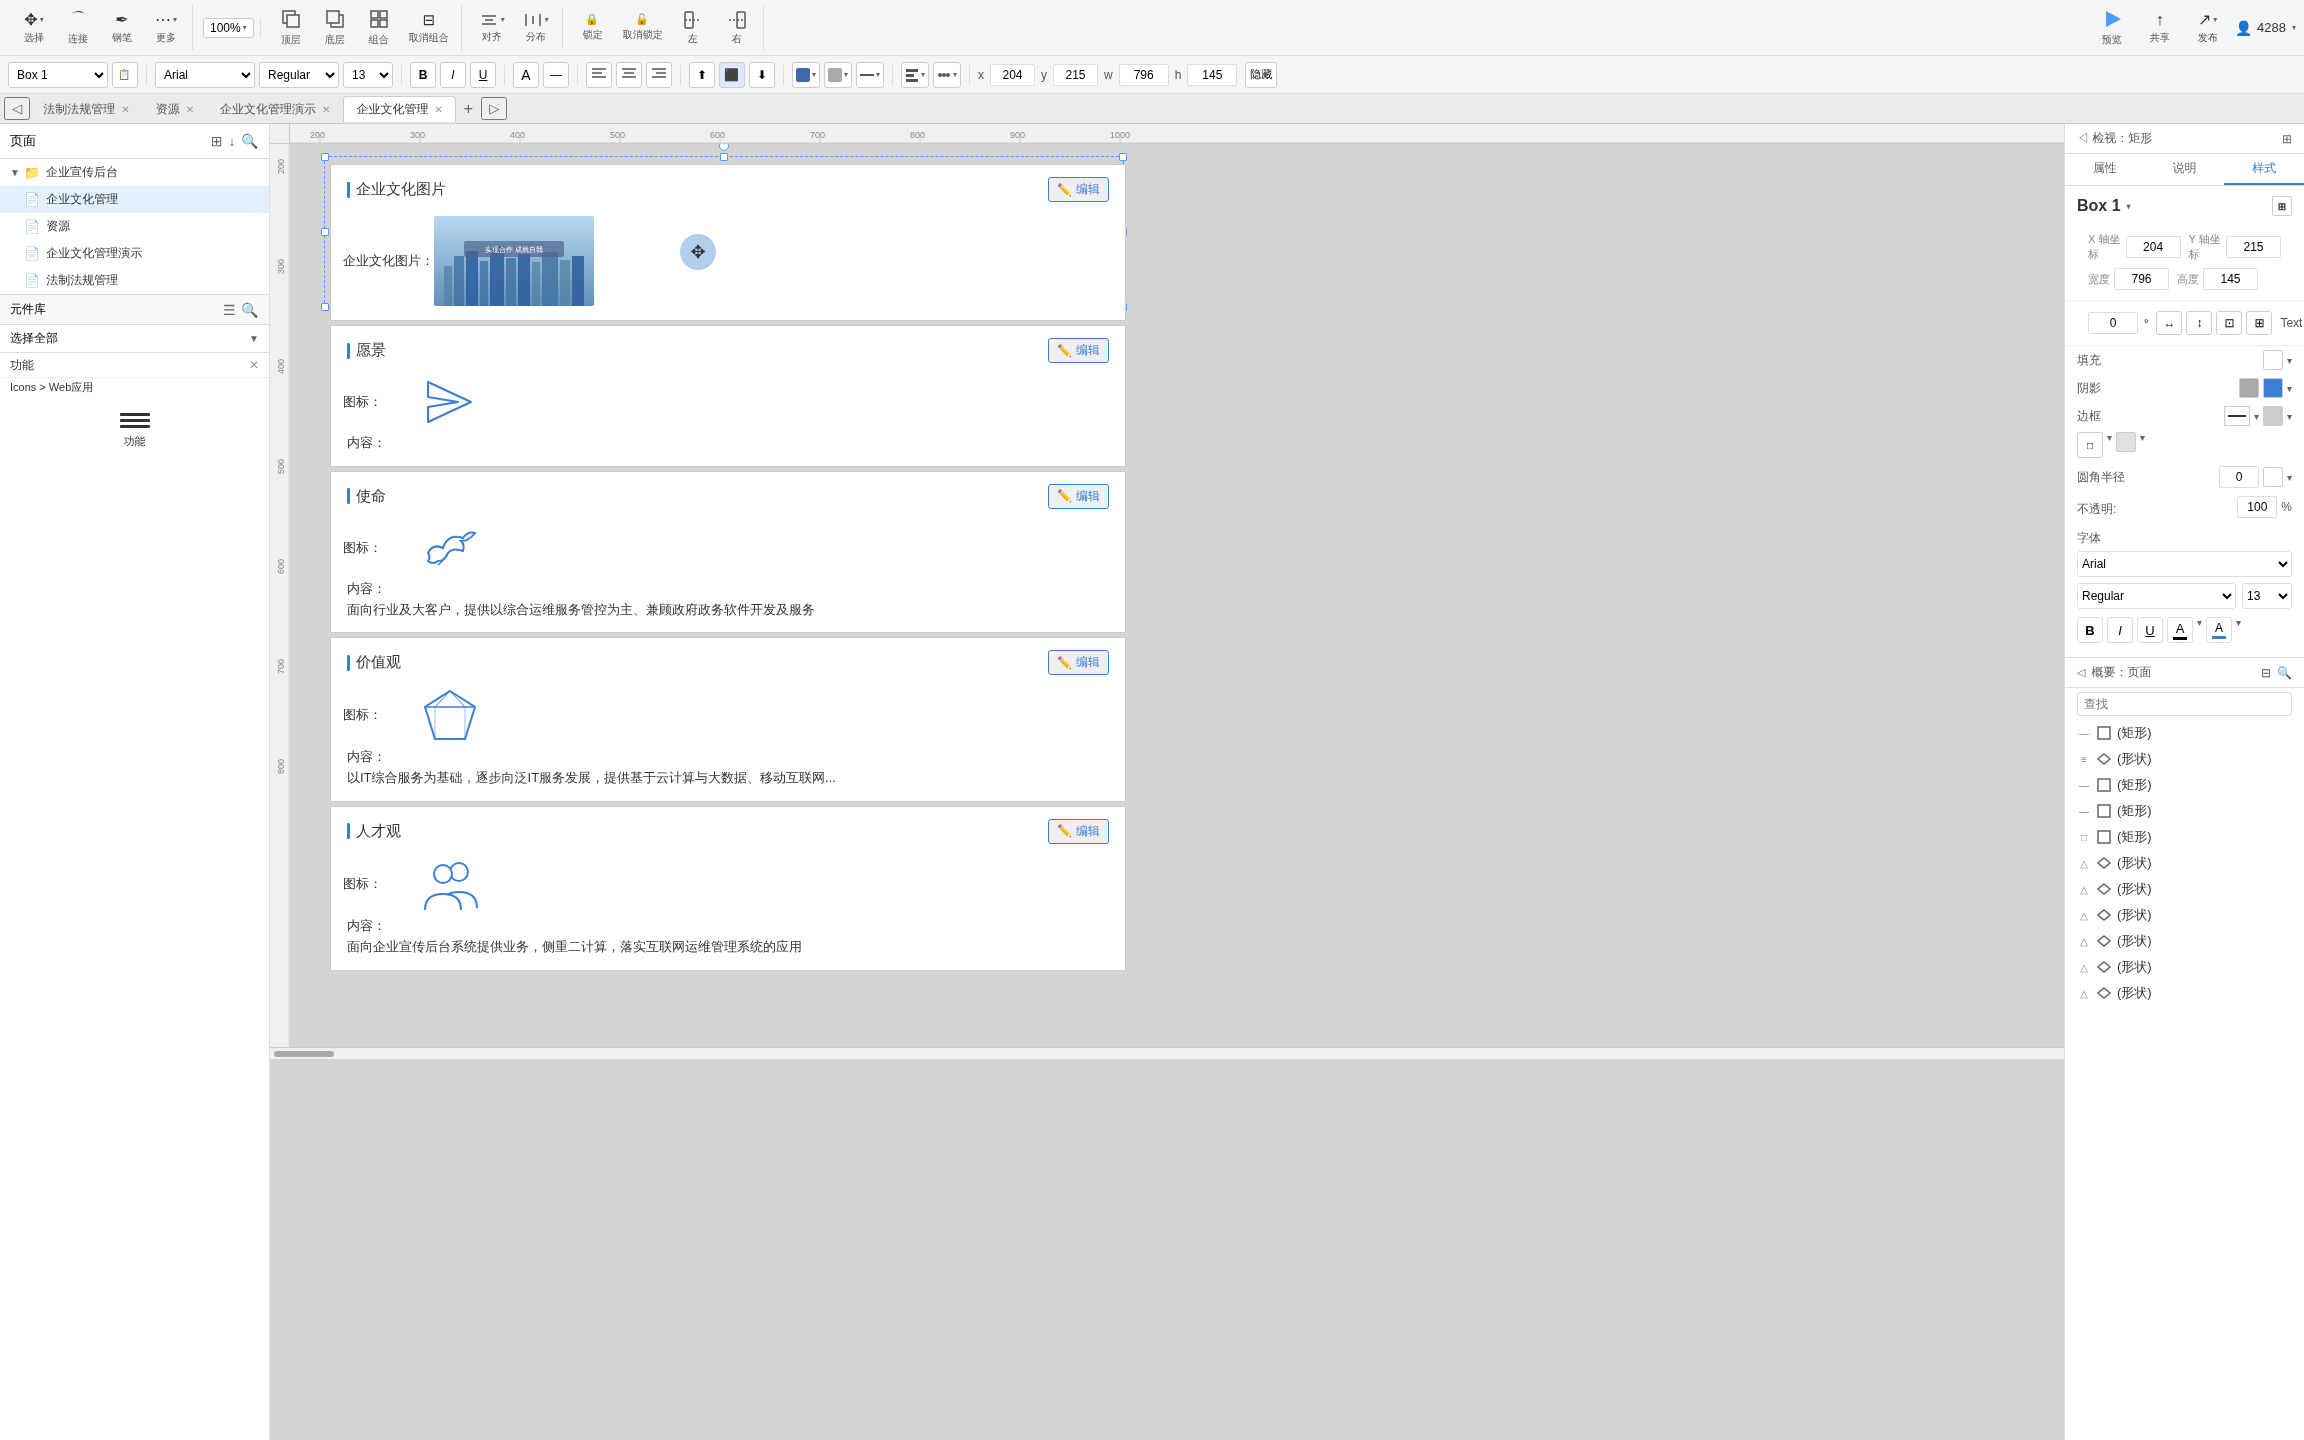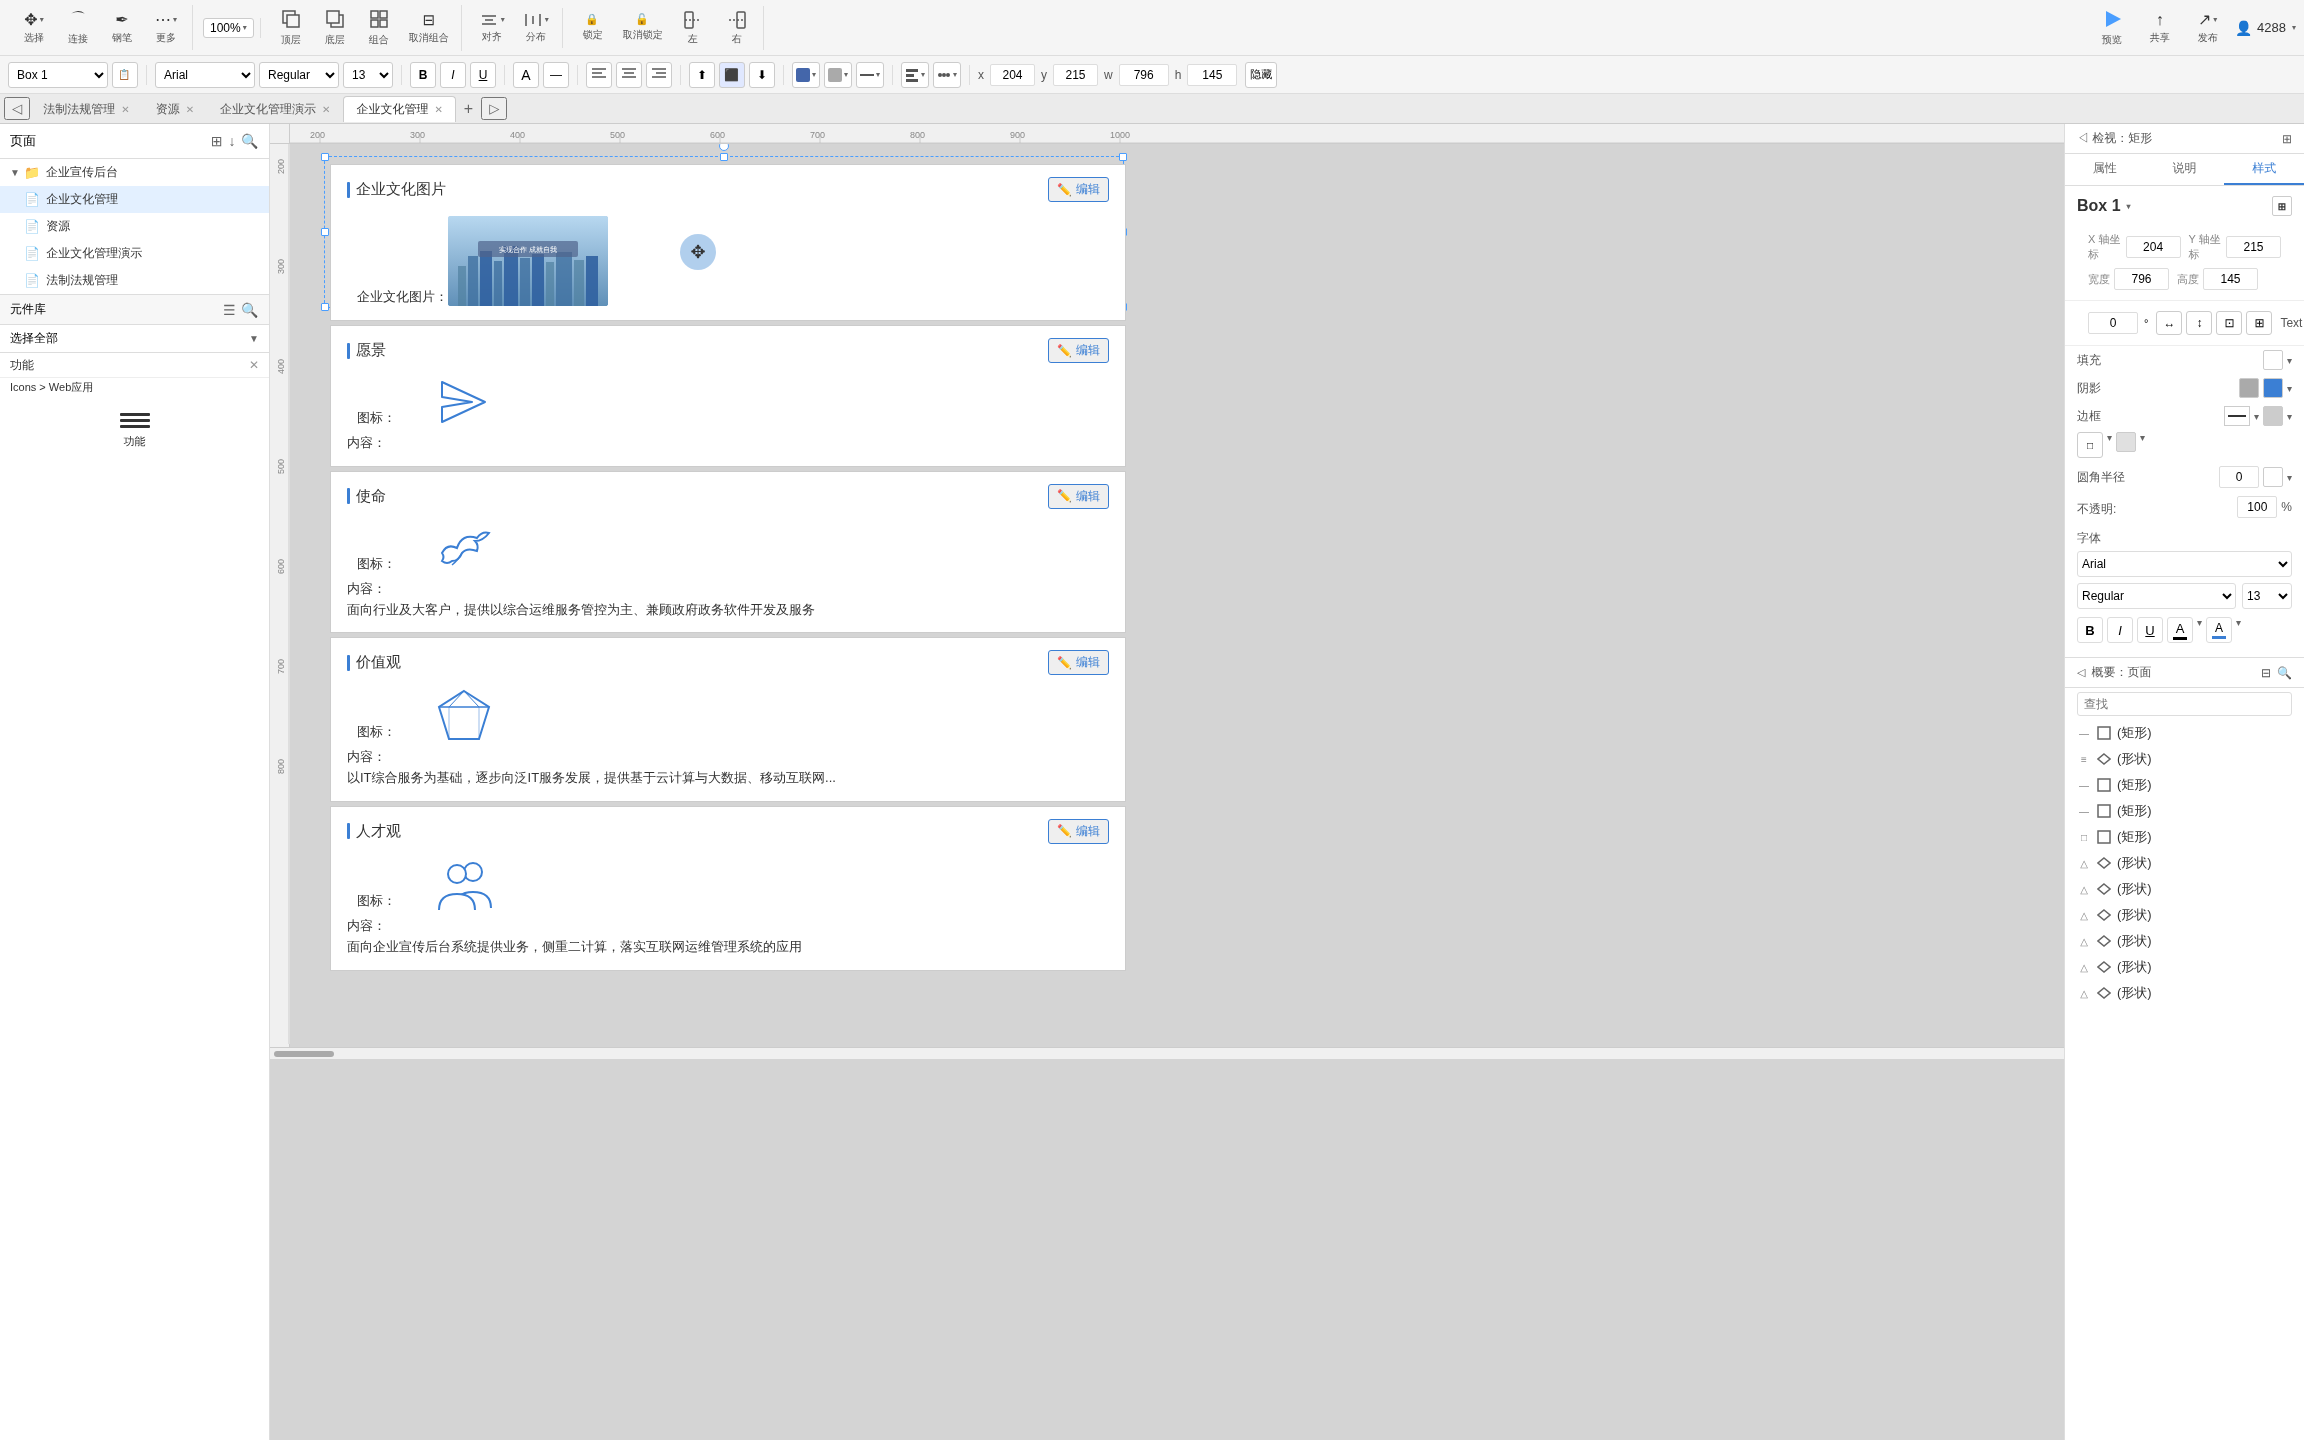--- a/index.html
+++ b/index.html
@@ -79,21 +79,21 @@
     .hamburger-line { height: 3px; background: #333; border-radius: 1px; width: 100%; }
     .component-name { font-size: 11px; color: #333; }
     
     
     .section-card { position: relative; background: white; border: 1px solid #ccc; margin-bottom: 2px; }
     .section-header-line { display: flex; align-items: center; justify-content: space-between; padding: 12px 16px 8px; }
     .section-title { font-size: 15px; font-weight: 500; color: #333; display: flex; align-items: center; gap: 6px; }
     .section-title-bar { width: 3px; height: 16px; background: #3b7fd4; border-radius: 1px; }
     .edit-btn { display: flex; align-items: center; gap: 4px; font-size: 12px; color: #3b7fd4; cursor: pointer; border: 1px solid #3b7fd4; border-radius: 3px; padding: 3px 8px; }
     
-    .field-row { display: flex; align-items: flex-end; padding: 6px 26px; }
+    .field-row { display: flex; align-items: center; padding: 6px 12px; }
     .field-label { font-size: 13px; color: #333; min-width: 80px; }
     
     .image-placeholder { width: 160px; height: 90px; background: linear-gradient(135deg, #a8c8e8 0%, #7ab0d4 40%, #5890b8 100%); border-radius: 3px; overflow: hidden; display: flex; align-items: center; justify-content: center; }
     
     .content-text { font-size: 13px; color: #333; line-height: 1.6; padding: 0 16px 12px; }
     .handle-tl { top: -4px; left: -4px; cursor: nw-resize; }
     
     
     .move-cursor { position: absolute; width: 36px; height: 36px; background: rgba(100,160,220,0.5); border-radius: 50%; display: flex; align-items: center; justify-content: center; font-size: 18px; color: #333; }
     

